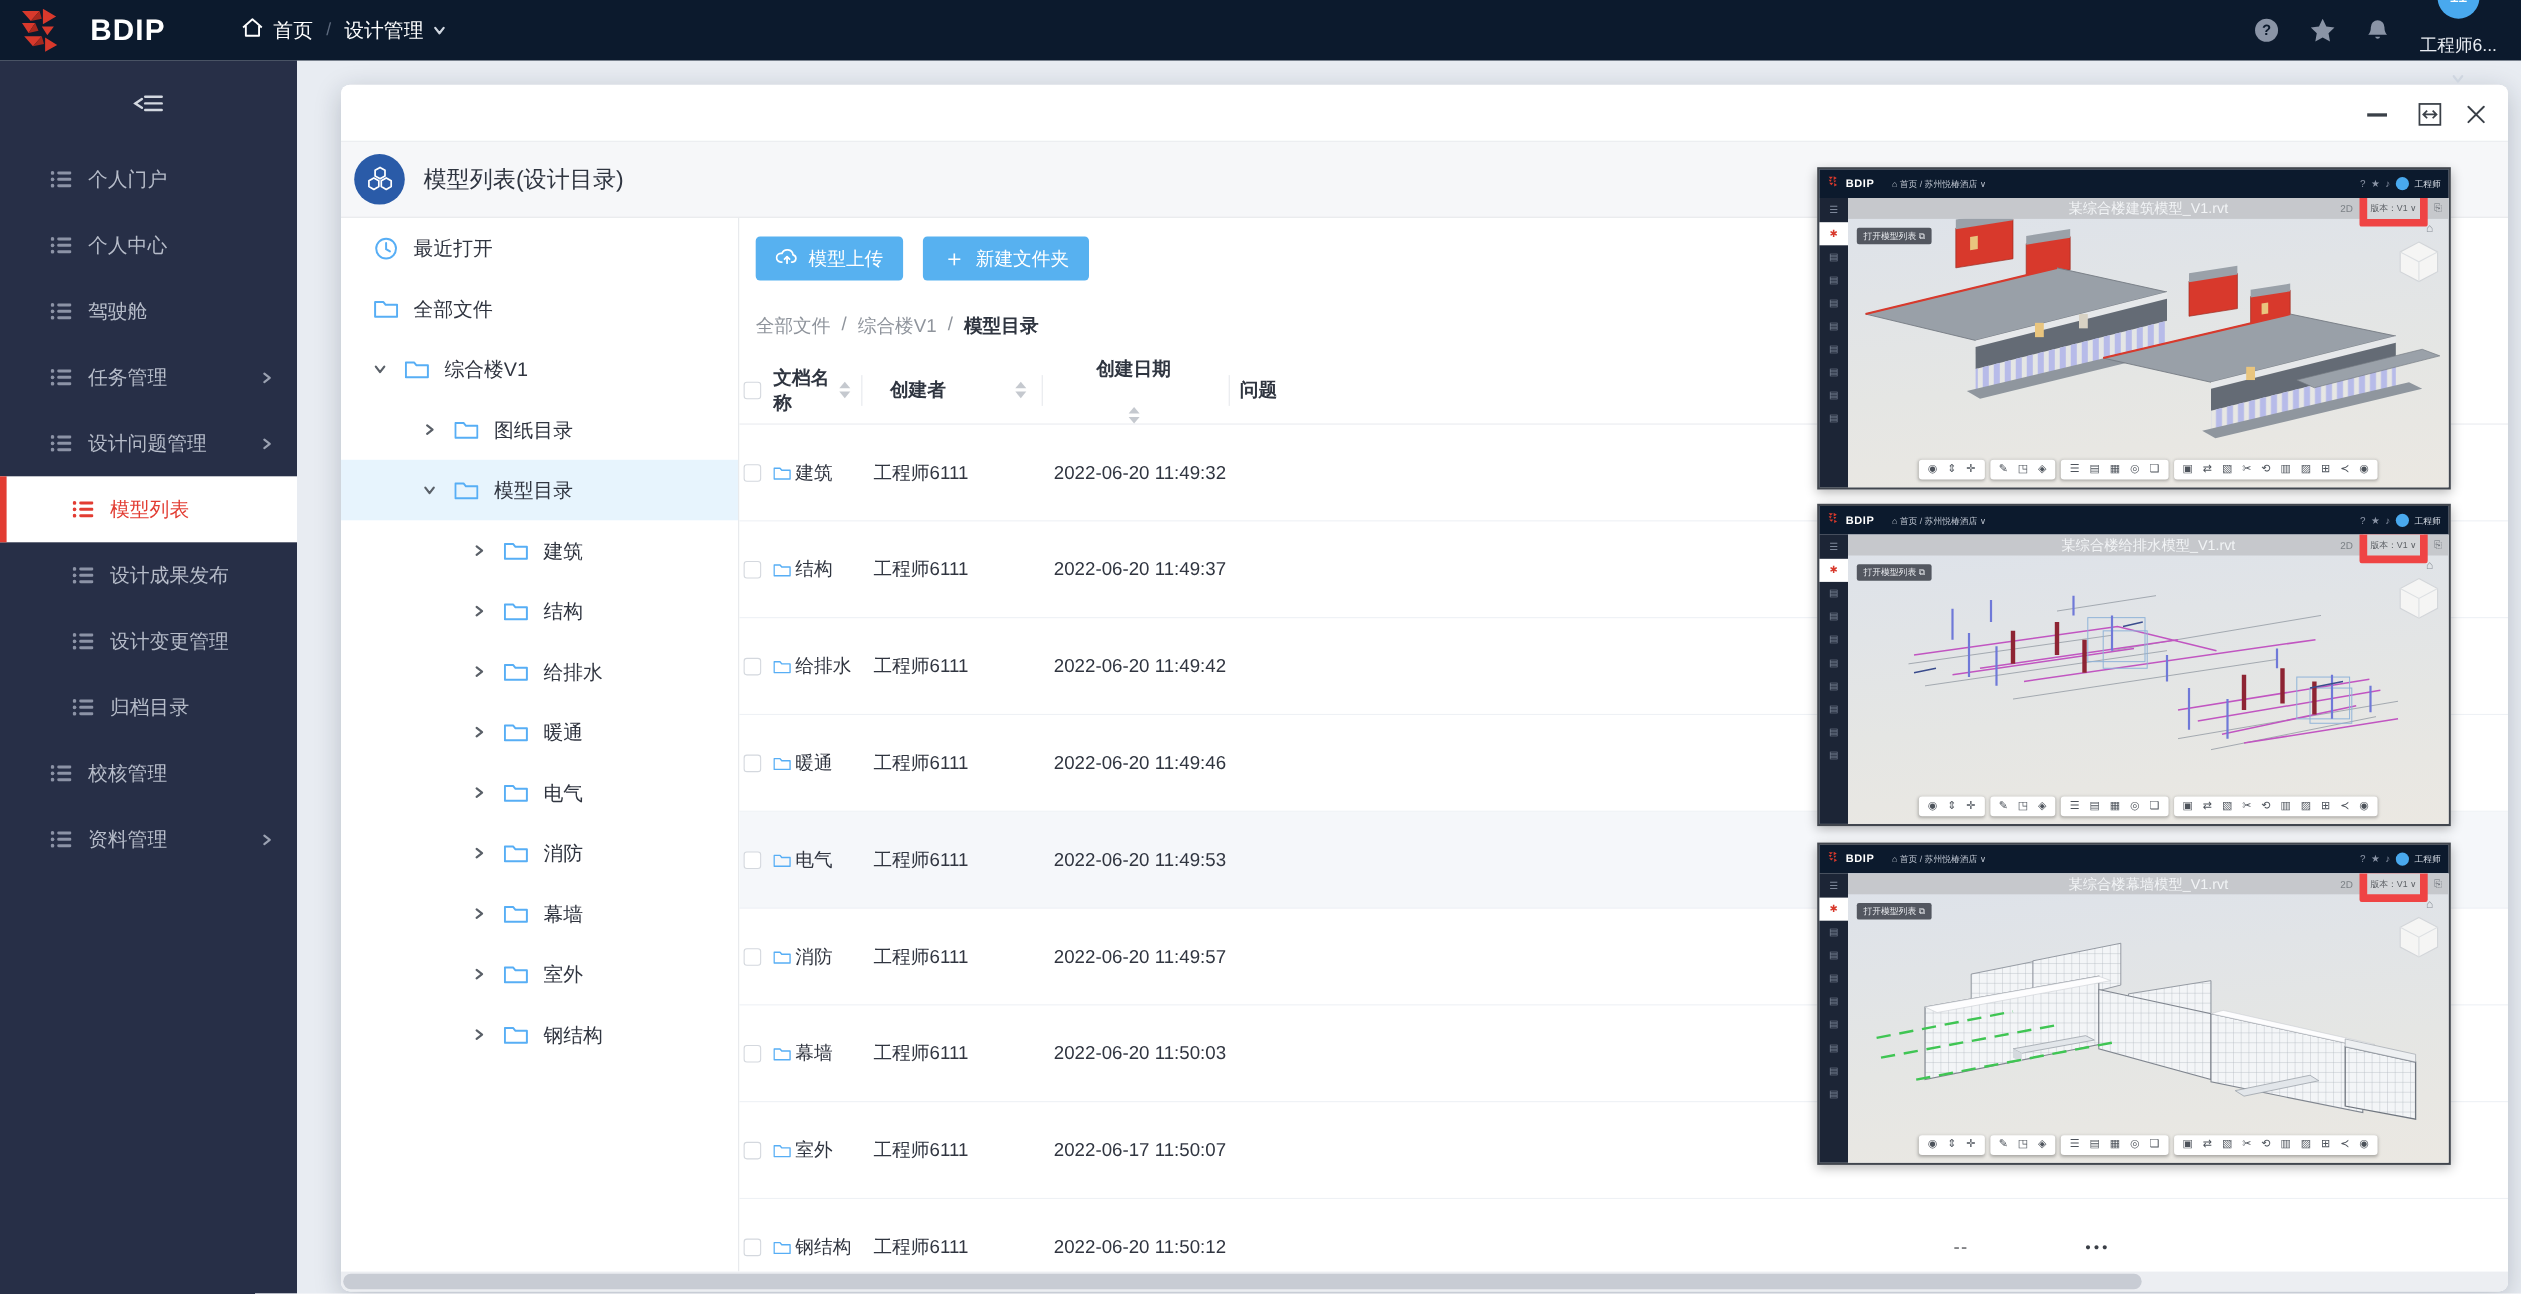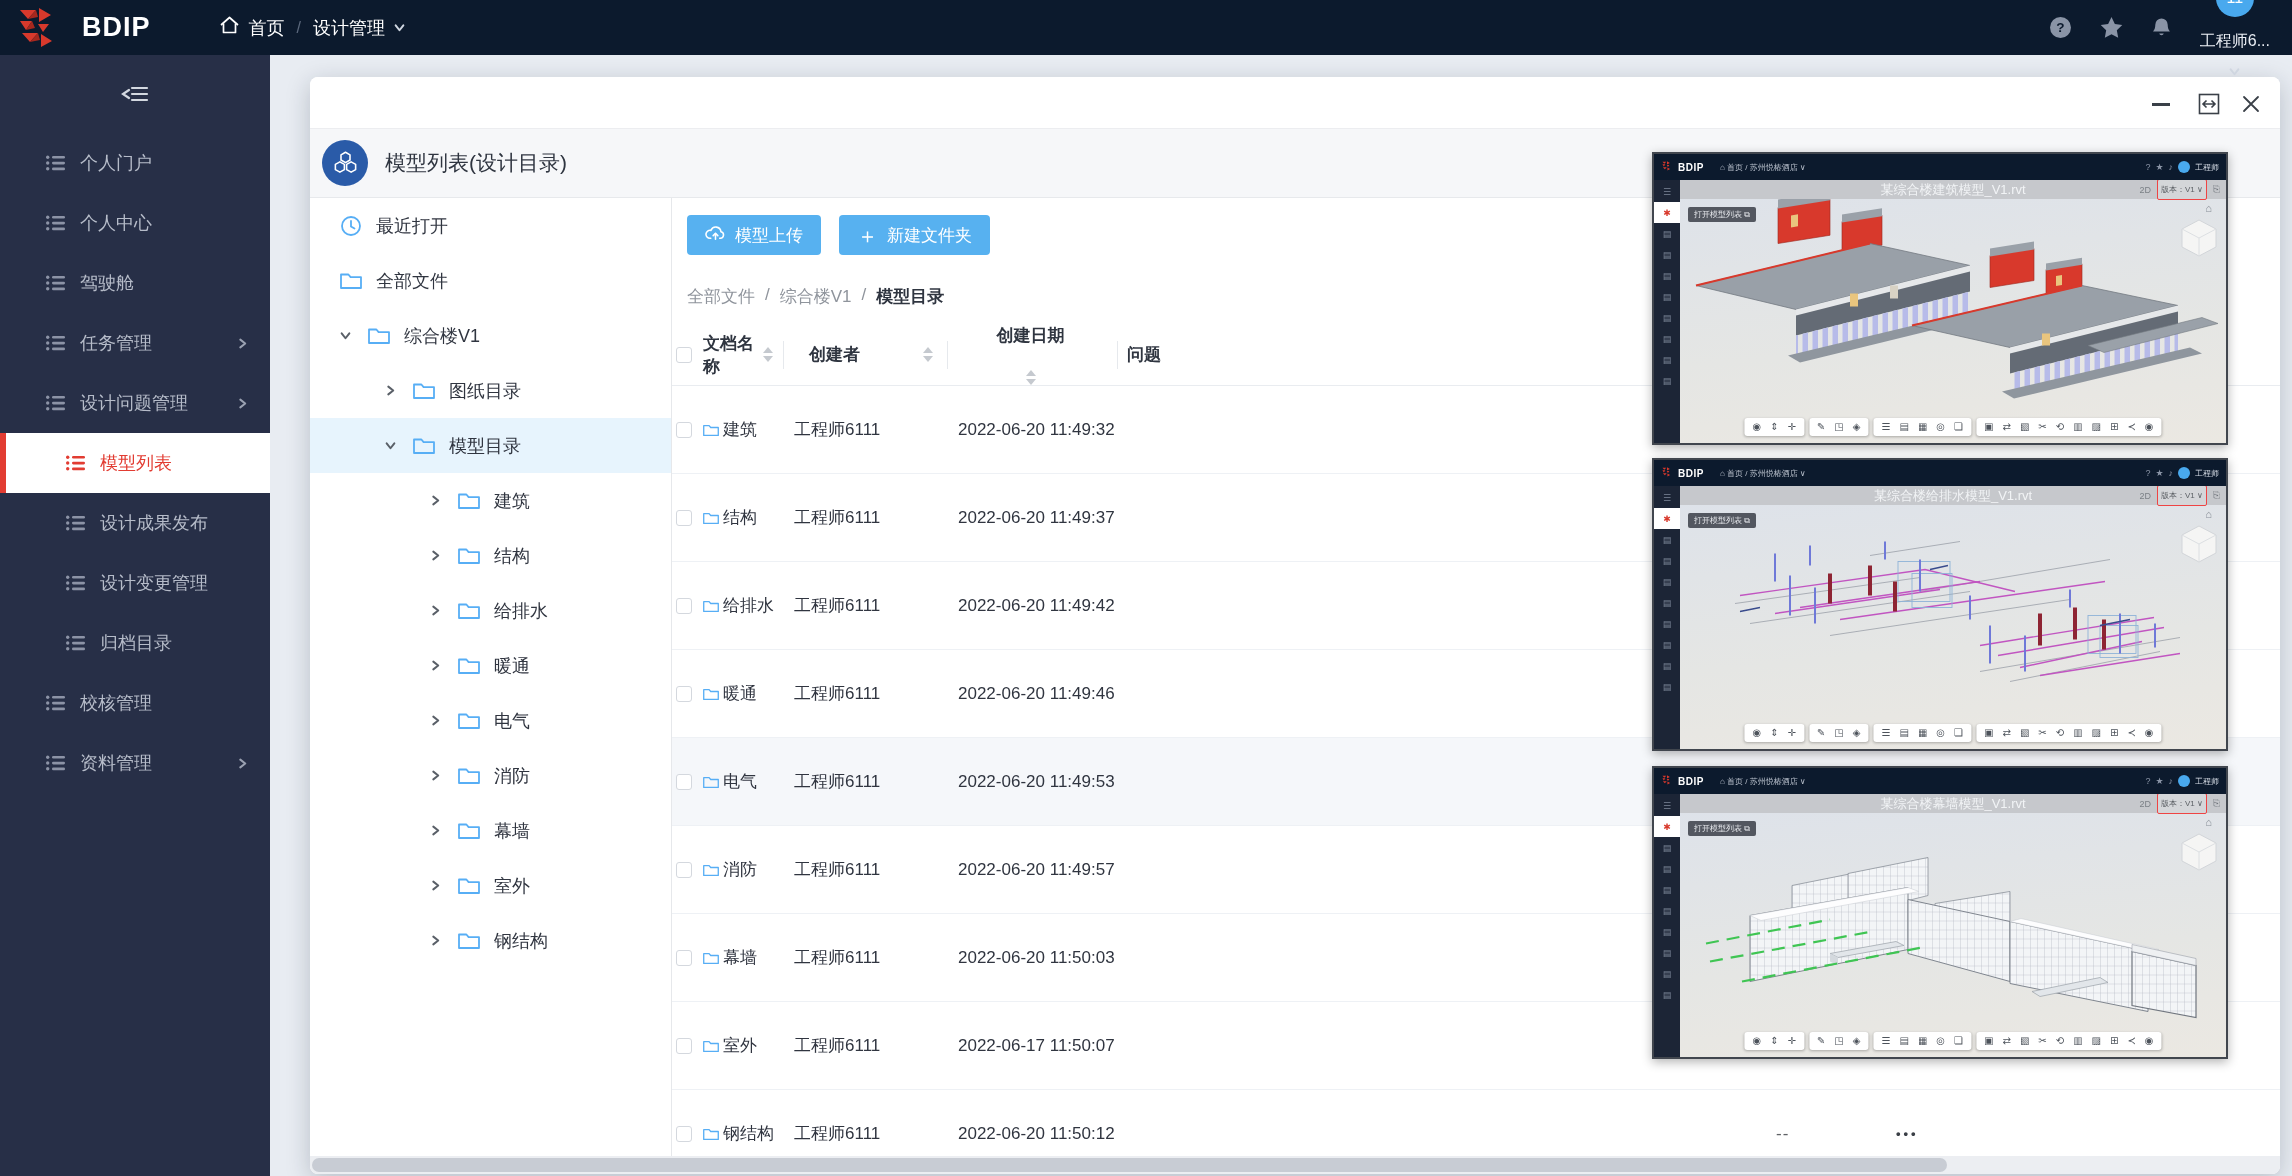--- a/index.html
+++ b/index.html
@@ -101,21 +101,21 @@
   .t-user { color:#d7dde6; font-size:8px; }
   .t-body { display:flex; height:calc(100% - 26px); }
   .t-side { width:26px; background:#1c2536; display:flex; flex-direction:column; padding-top:1px; }
   .t-sitem { height:21px; display:flex; align-items:center; justify-content:center; color:#7d8799; font-size:9px; }
   .t-sitem.sel { background:#fff; color:#d8392c; }
   .t-view { flex:1; position:relative; background:linear-gradient(175deg,#dde2ea 0%,#e5e6e4 60%,#ebe8e2 100%); overflow:hidden; }
   .t-title { position:relative; height:19px; background:#c6c8cc; display:flex; align-items:center; padding:0 6px; gap:6px; z-index:3; }
   .t-title-text { position:absolute; left:0; right:0; text-align:center; color:#f2f4f6; font-size:13px; }
   .t-title-right { margin-left:auto; display:flex; align-items:center; gap:6px; z-index:1; }
   .t-mode { color:#7b8086; font-size:9px; }
-  .t-ver { font-size:8px; color:#5d6166; border:1px solid #ef4444; border-radius:2px; padding:4px 3px; background:#d4d6d9; white-space:nowrap; }
+  .t-ver { font-size:8px; color:#5d6166; border:7px solid #ef4444; border-radius:2px; padding:4px 3px; background:#d4d6d9; white-space:nowrap; }
   .t-vicon { color:#6e737a; font-size:9px; }
   .t-chip { position:absolute; top:27px; left:8px; background:rgba(70,75,84,.92); color:#e8eaee; font-size:8px; padding:2px 6px; border-radius:2px; z-index:3; white-space:nowrap; }
   .t-home { position:absolute; top:22px; right:14px; color:#8a9098; font-size:11px; z-index:3; }
   .t-cube { position:absolute; top:38px; right:8px; z-index:3; }
   .t-toolbar { position:absolute; left:50%; transform:translateX(-50%); bottom:7px; display:flex; gap:5px; z-index:3; }
   .t-group { background:#fff; border-radius:3px; box-shadow:0 1px 3px rgba(0,0,0,.28); padding:4px 8px; display:flex; gap:9px; align-items:center; }
   .t-ico { font-size:10px; color:#4d535b; line-height:1; }
   .model { position:absolute; inset:0; width:100%; height:100%; z-index:1; }
 </style>
 </head>

